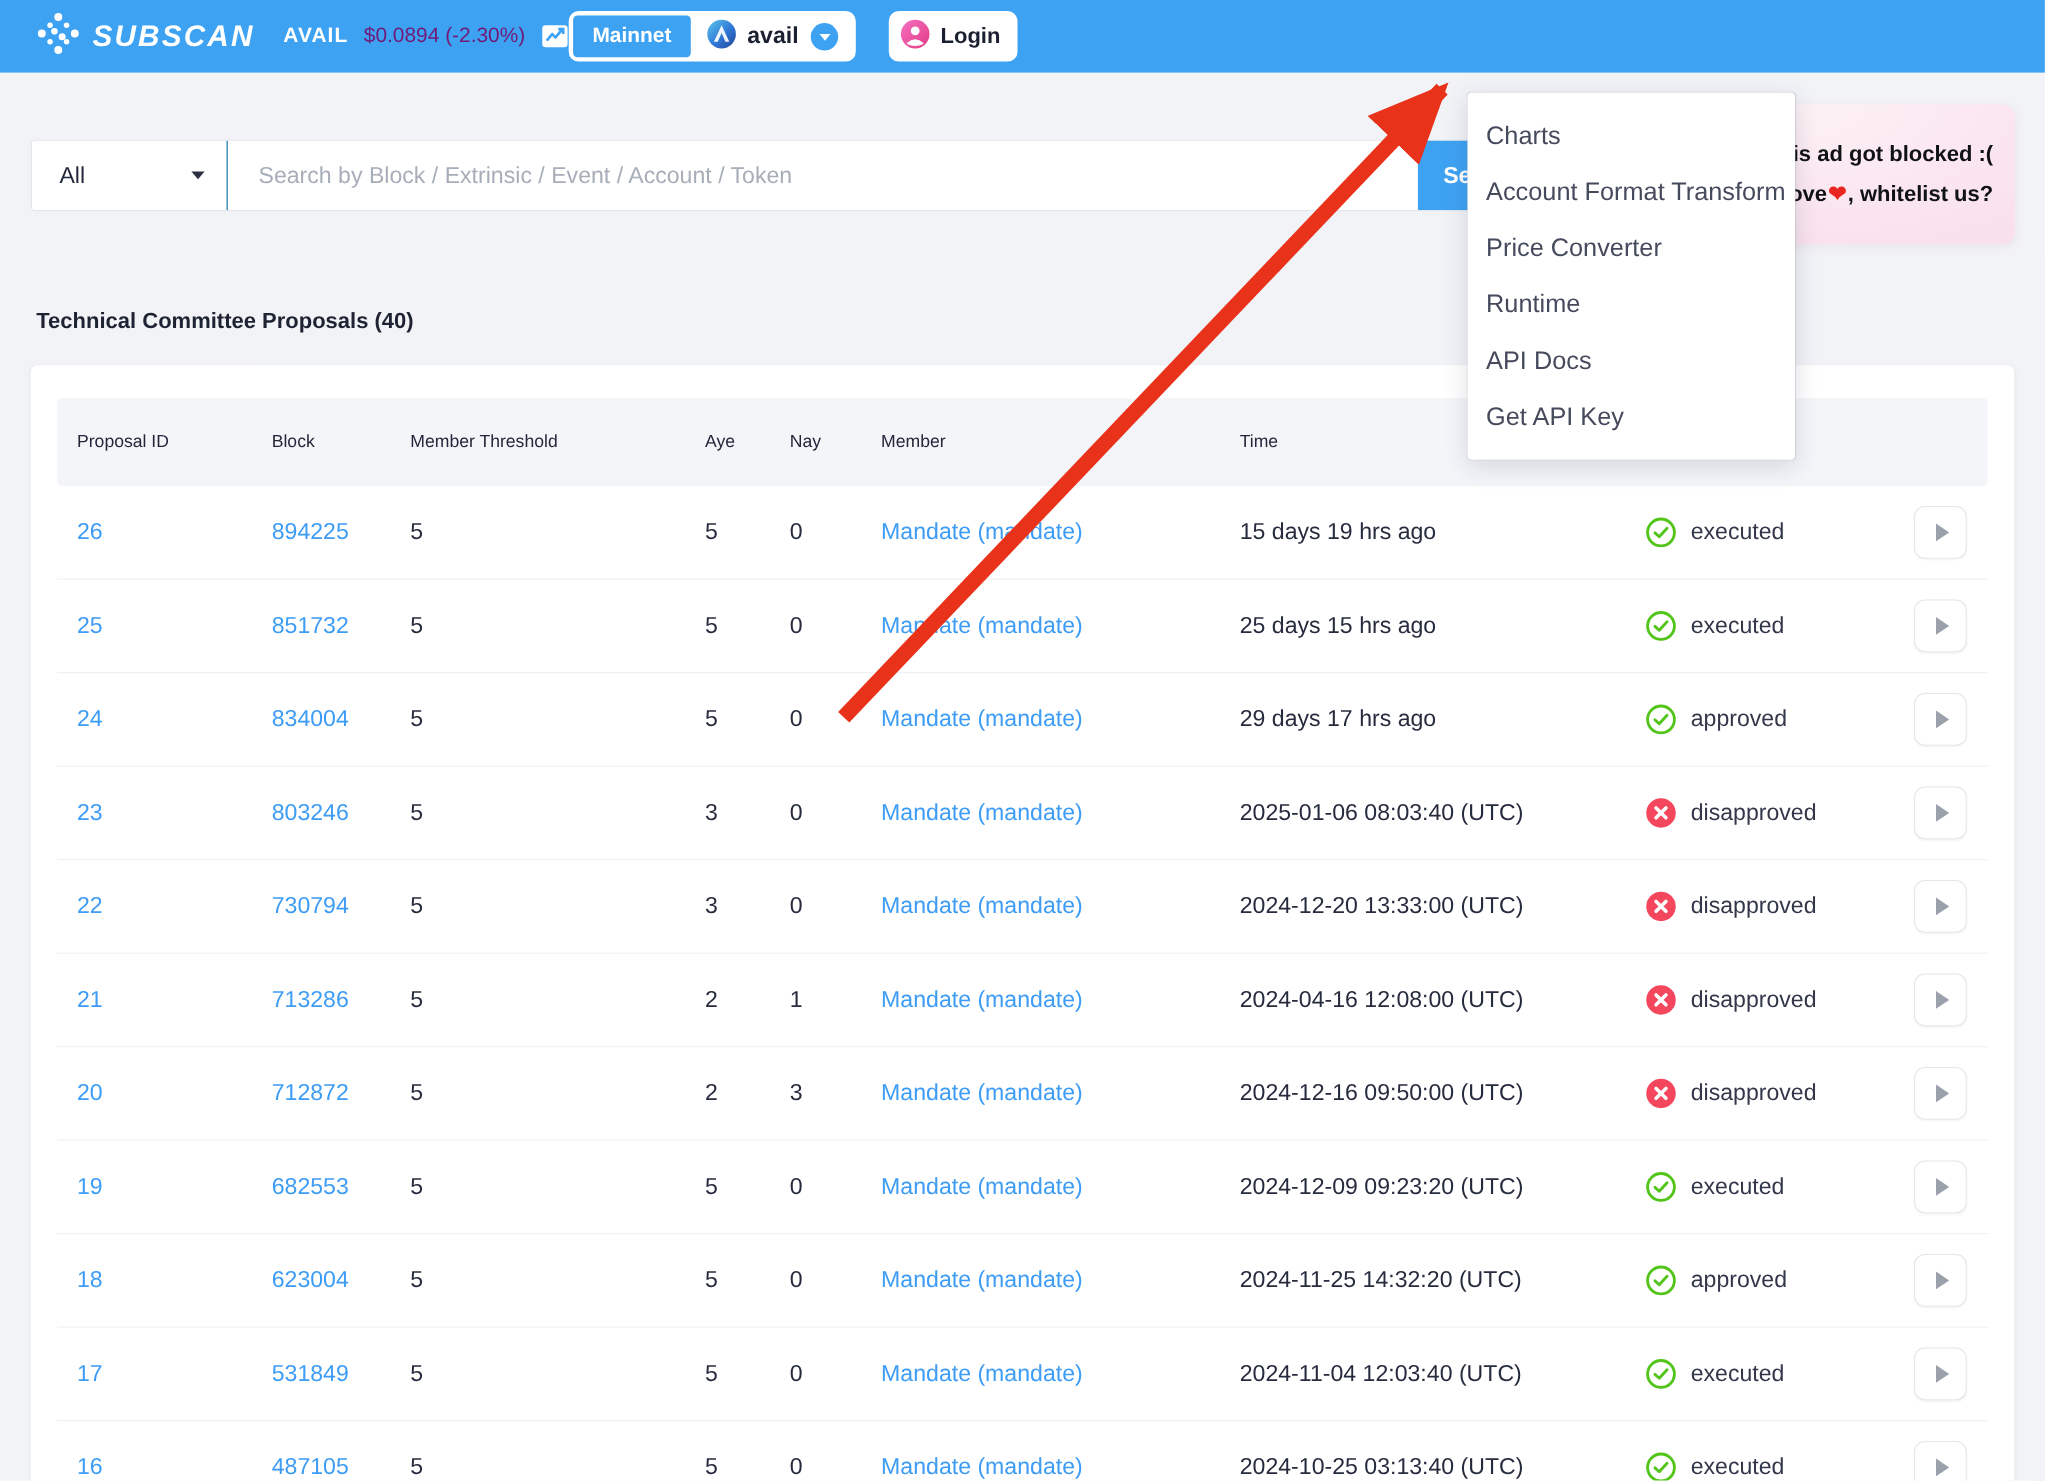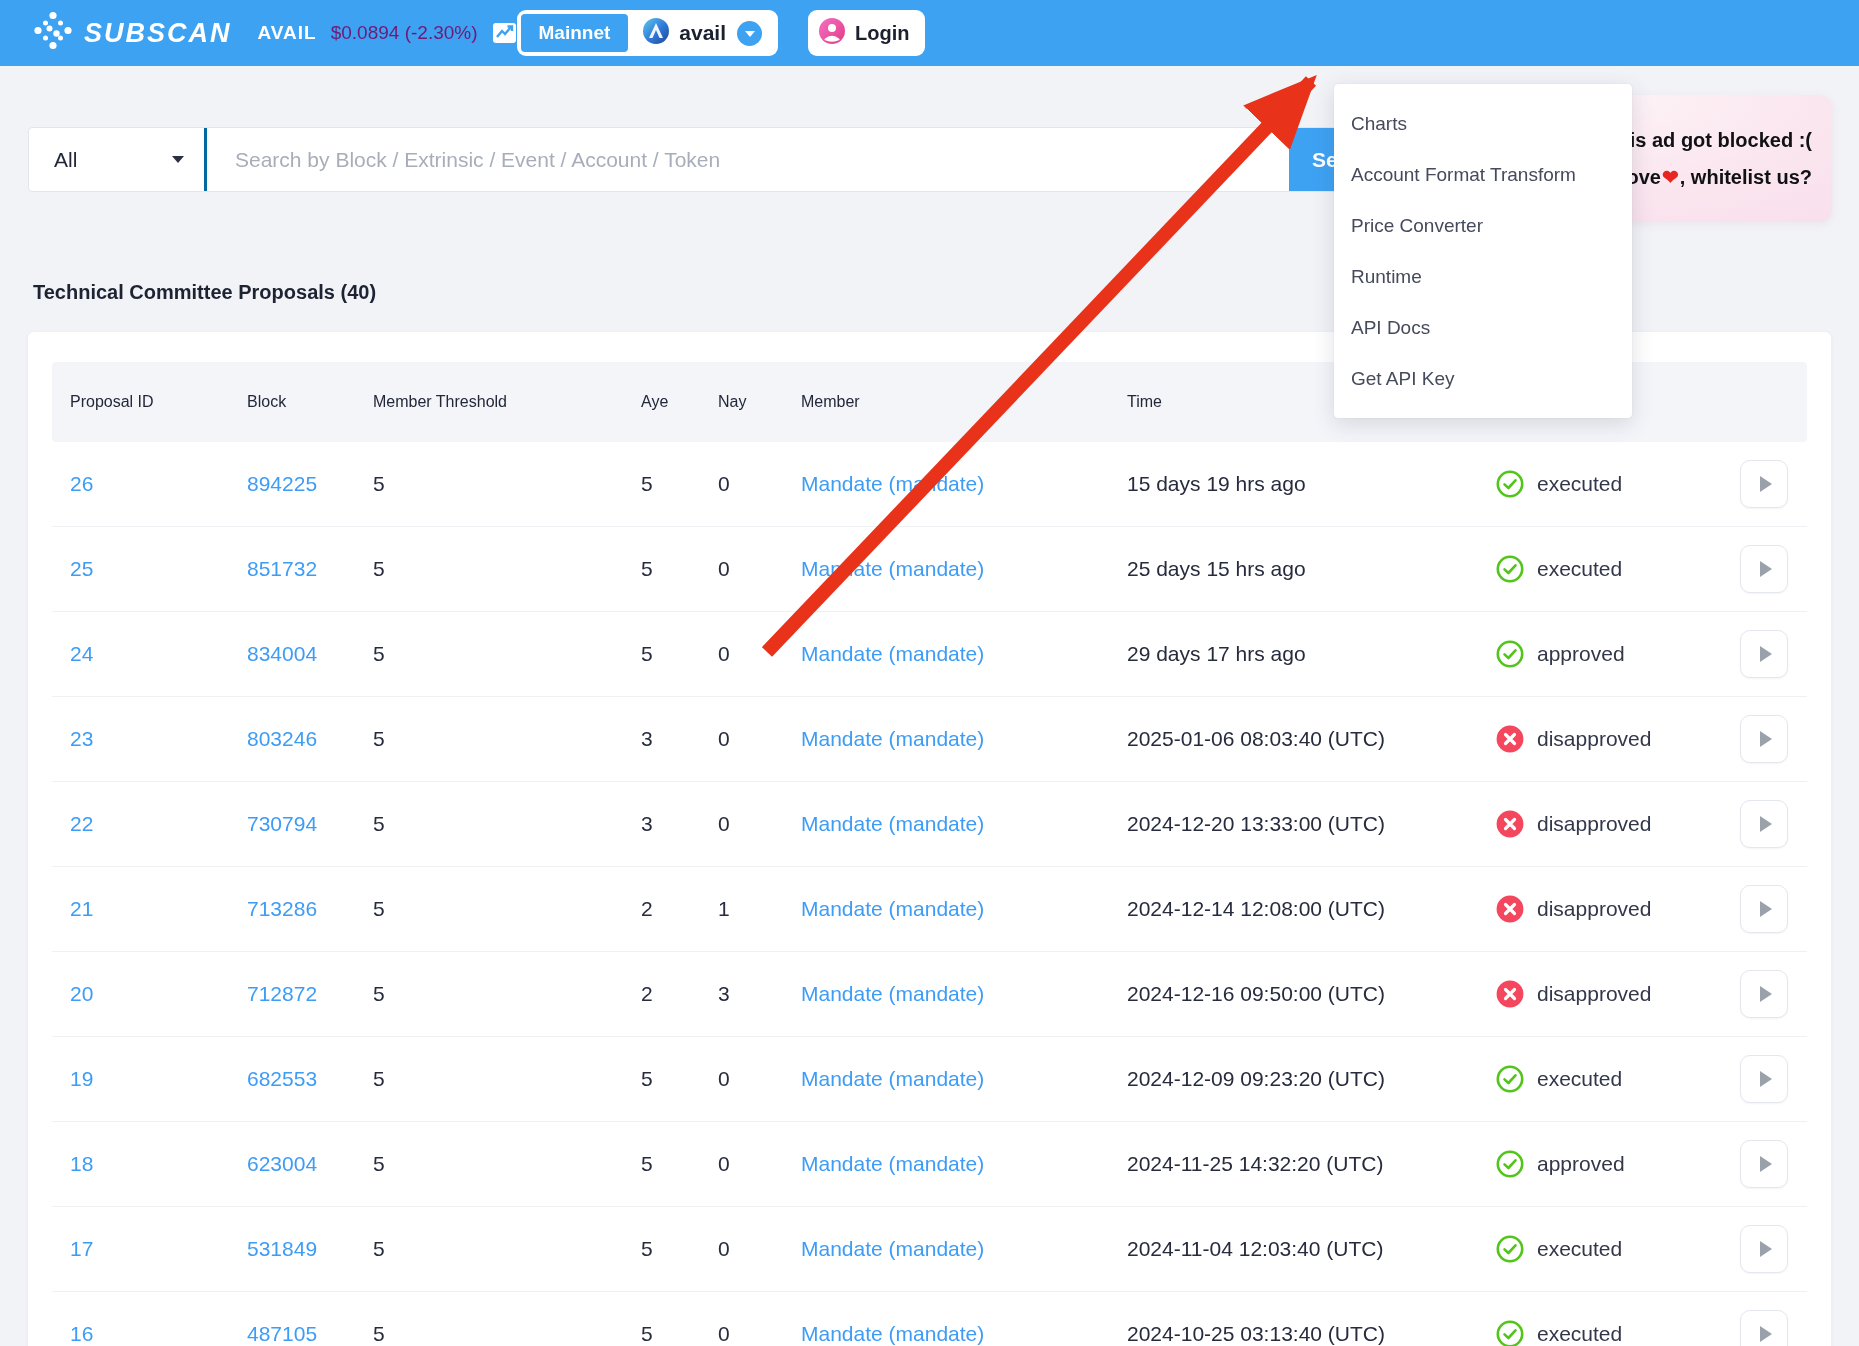--- a/index.html
+++ b/index.html
@@ -32,21 +32,21 @@
   .net-caret .caret-down { margin:2px 0 0 0; border-left-width:5px; border-right-width:5px; border-top-width:6px; }
   .login-pill { display:flex; align-items:center; background:#fff; border-radius:9px; height:46px; padding:0 16px 0 10px; margin-left:30px; margin-right:40px; cursor:pointer; }
   .login-label { font-size:20px; font-weight:700; color:#1b2030; margin-left:9px; }
   
   .searchbar {
     position:absolute; left:28px; top:127px; width:1378px; height:65px;
     background:#fff; border:1px solid #e2e5ea; border-radius:4px;
     display:flex; align-items:stretch; z-index:2;
   }
   .search-filter { width:178px; display:flex; align-items:center; justify-content:space-between;
-    padding:0 20px 0 25px; border-right:3px solid #0369a1; cursor:pointer; }
+    padding:0 20px 0 25px; border-right:1px solid #0369a1; cursor:pointer; }
   .search-filter-value { font-size:21px; color:#23273a; }
   .search-filter .caret-down { border-top-color:#2b3040; border-left-width:6px; border-right-width:6px; border-top-width:7px; margin:0; }
   .search-input { flex:1; border:none; outline:none; font-family:inherit; font-size:21px; color:#23273a; padding:0 20px 0 28px; background:transparent; }
   .search-input::placeholder { color:#a8aeb9; opacity:1; }
   .search-btn { width:116px; background:#3ea2f3; color:#fff; border:none; font-family:inherit; font-size:21px; font-weight:700; border-radius:0 3px 3px 0; cursor:pointer; }
   
   .adbox {
     position:absolute; left:1570px; top:95px; width:262px; height:127px; border-radius:12px;
     background:radial-gradient(130% 120% at 18% 0%, #fdf3f6 0%, #fbe7f0 55%, #f8e0ec 100%);
     box-shadow:0 2px 8px rgba(190,120,160,.12);
@@ -56,21 +56,21 @@
   }
   .ad-line { white-space:nowrap; font-size:20px; font-weight:700; color:#101114; line-height:37px; }
   .heart { color:#e8251f; padding:0 1px; }
   
   .menu {
     position:absolute; left:1334px; top:84px; width:298px; z-index:10;
     background:#fff; border-radius:4px; padding:14px 0;
     box-shadow:0 6px 22px rgba(55,60,90,.16), 0 0 1px rgba(55,60,90,.2);
   }
   .menu-item { height:51px; display:flex; align-items:center; padding-left:17px;
-    font-size:19px; color:#454a5c; cursor:pointer; white-space:nowrap; }
+    font-size:23px; color:#454a5c; cursor:pointer; white-space:nowrap; }
   
   .page-title { position:absolute; left:33px; top:281px; font-size:20px; font-weight:700; color:#1d2333; z-index:1; }
   .card {
     position:absolute; left:28px; top:332px; width:1803px; height:1120px;
     background:#fff; border-radius:6px; box-shadow:0 1px 4px rgba(40,45,60,.06); z-index:1;
     padding:30px 24px 0 24px;
   }
   .grid { display:grid; grid-template-columns:177px 126px 268px 77px 83px 326px 369px 244px 85px; align-items:center; }
   .thead { background:#f3f5f9; border-radius:4px; height:80px; }
   .th { font-size:16px; font-weight:400; color:#23273a; padding-left:18px; }
@@ -318,21 +318,21 @@
     </div>
   </div>
 
   <div class="grid trow">
     <div class="td"><a class="link">21</a></div>
     <div class="td"><a class="link">713286</a></div>
     <div class="td">5</div>
     <div class="td">2</div>
     <div class="td">1</div>
     <div class="td"><a class="link">Mandate (mandate)</a></div>
-    <div class="td">2024-12-14 12:08:00 (UTC)</div>
+    <div class="td">2024-04-16 12:08:00 (UTC)</div>
     <div class="td status-cell">
       <span class="sicon">
             <svg width="28" height="28" viewBox="0 0 28 28">
               <circle cx="14" cy="14" r="13.4" fill="#f4475e"></circle>
               <path d="M9.5 9.5 L18.5 18.5 M18.5 9.5 L9.5 18.5" stroke="#ffffff" stroke-width="3.2" stroke-linecap="round"></path>
             </svg>
           </span>
       <span class="stext">disapproved</span>
     </div>
     <div class="td" style="padding-left:18px;">

